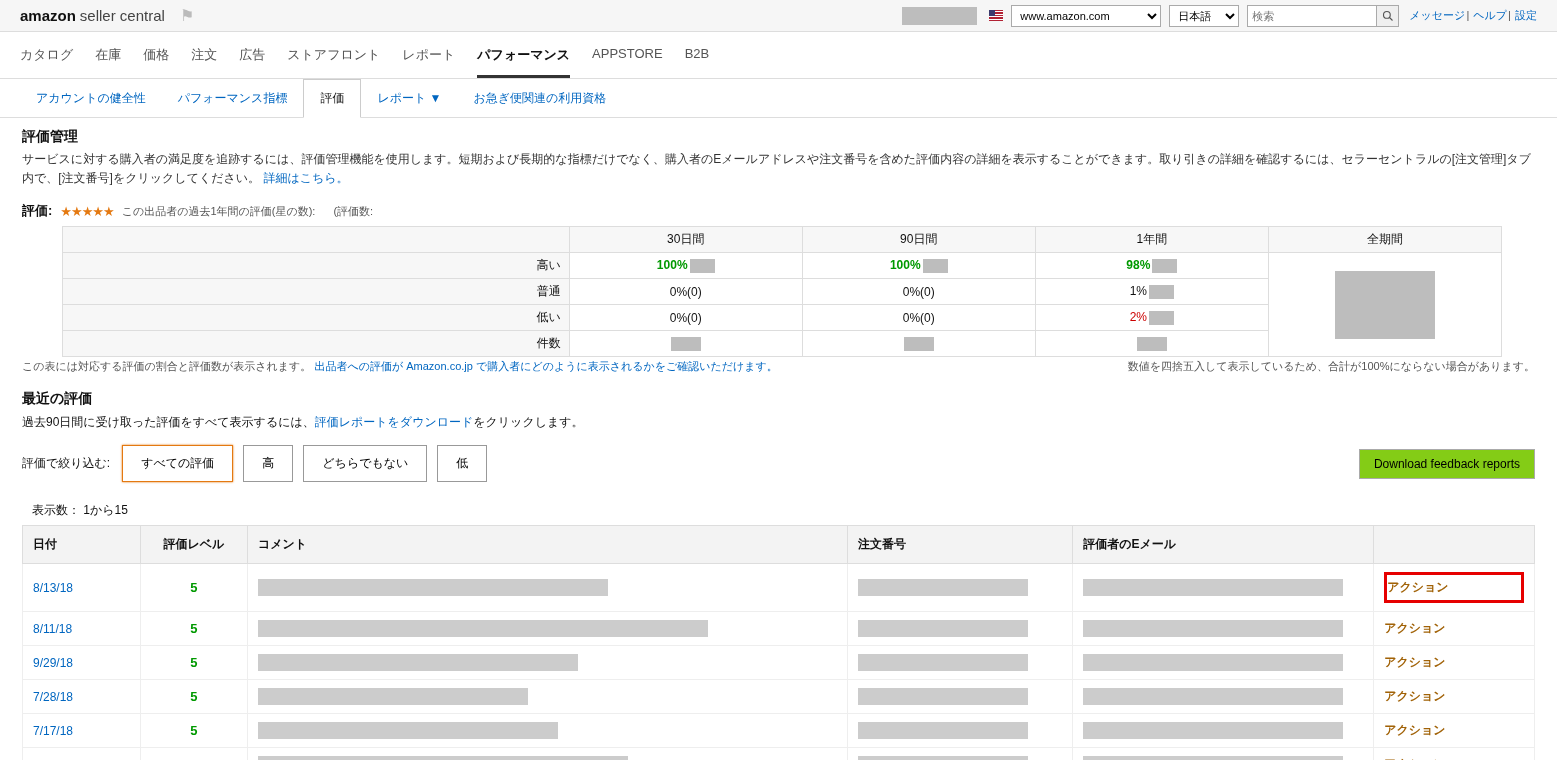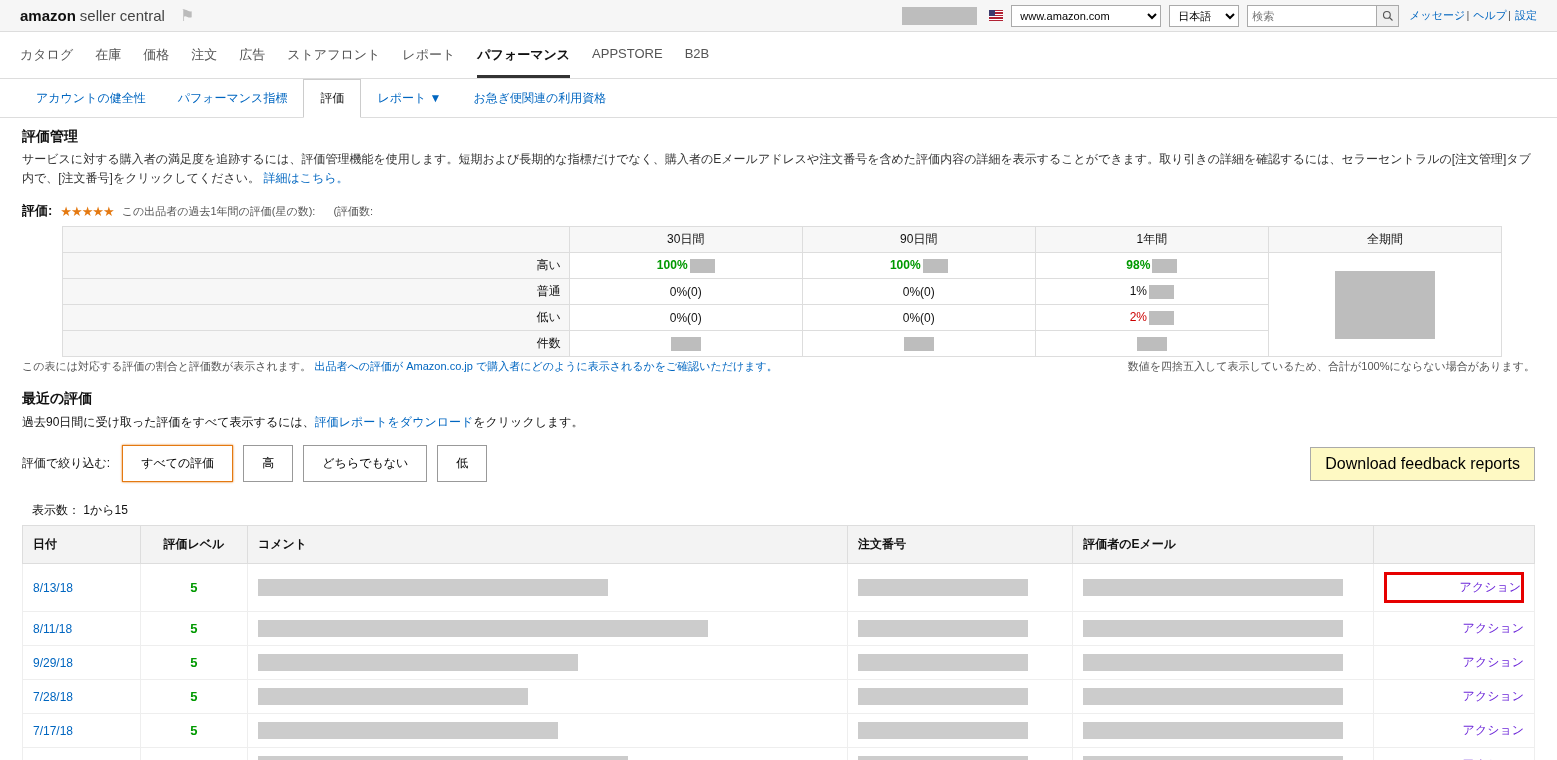--- a/index.html
+++ b/index.html
@@ -59,38 +59,38 @@
   .foot-note { display: flex; justify-content: space-between; font-size: 11px; color: #555; margin-bottom: 16px; }
 
   h2.section-title { font-size: 14px; font-weight: bold; margin-bottom: 6px; }
   .section-desc { font-size: 12px; margin-bottom: 14px; }
 
   .filter-row { display: flex; align-items: center; gap: 12px; margin-bottom: 20px; }
   .filter-label { font-size: 12px; }
   .filter-btns { display: flex; gap: 10px; }
   .filter-btn { padding: 9px 18px; border: 1px solid #999; background: #fff; font-size: 12px; cursor: pointer; }
   .filter-btn.active { border: 1px solid #e47911; box-shadow: 0 0 2px #e47911; }
-  .dl-btn { margin-left: auto; padding: 7px 14px; border: 1px solid #aaa; background: #fef9c3; font-size: 16px; cursor: pointer; }
+  .dl-btn { margin-left: auto; padding: 7px 14px; border: 1px solid #aaa; background: #84cc16; font-size: 12px; cursor: pointer; }
 
   .count-label { font-size: 12px; margin: 0 0 6px 10px; }
 
   
   .fb-table { width: 100%; border-collapse: collapse; font-size: 12px; }
   .fb-table th { background: #f3f3f3; text-align: left; padding: 10px 10px; border: 1px solid #ddd; font-weight: bold; }
   .fb-table td { padding: 8px 10px; border: 1px solid #eee; vertical-align: middle; }
   .fb-table .col-date { width: 110px; }
   .fb-table .col-rating { width: 100px; text-align: center; }
   .fb-table .col-comment { width: 560px; }
   .fb-table .col-order { width: 210px; }
   .fb-table .col-email { width: 280px; }
   .fb-table .col-action { width: 150px; text-align: center; }
   .fb-table td.col-rating { text-align: center; }
   .rating-5 { color: #090; font-weight: bold; font-size: 13px; }
   .cell-redact { background: #ccc; height: 17px; display: block; }
-  .action-link { color: #6d28d9; cursor: pointer; text-align: right; display: block; }
+  .action-link { color: #a16207; cursor: pointer; text-align: left; display: block; font-weight: bold; }
   .action-highlight { border: 3px solid #e60000; padding: 4px 0; }
 </style>
 </head>
 <body>
 
 <div class="header">
   <div class="logo">
     <span class="brand">amazon</span>
     <span class="sc">seller central</span>
   </div>

